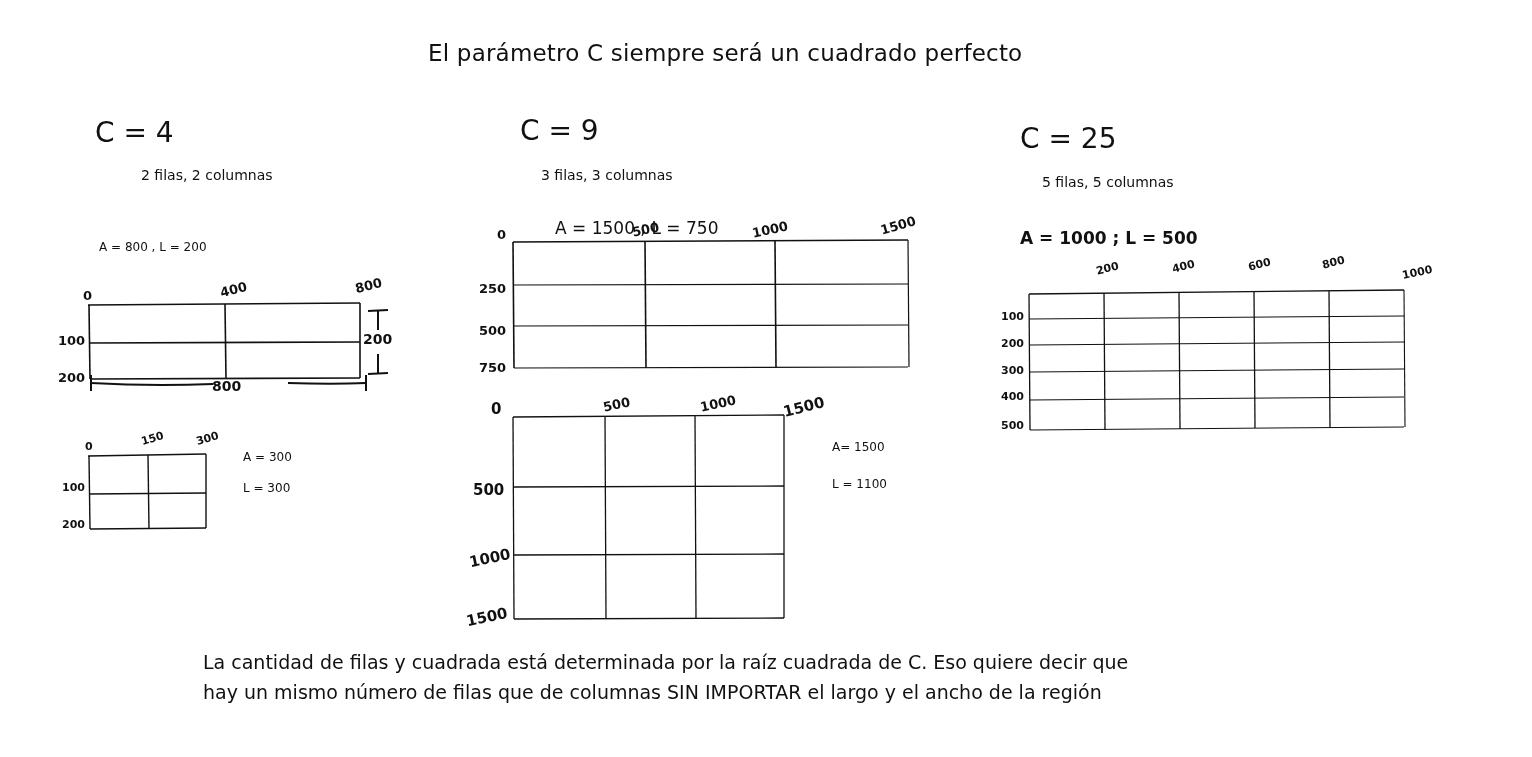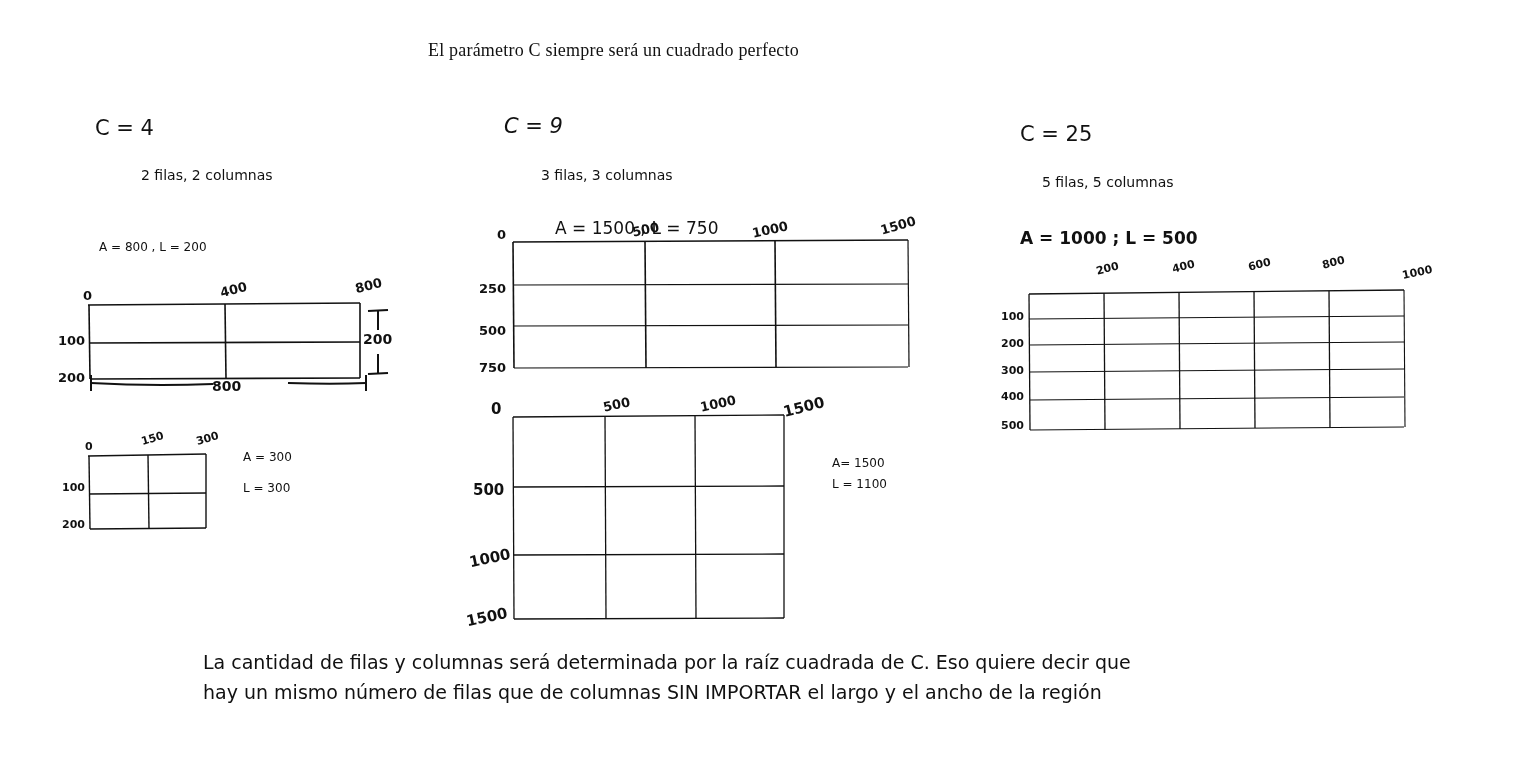--- a/index.html
+++ b/index.html
@@ -11,27 +11,26 @@
     width: 1532px;
     height: 757px;
     position: relative;
     font-family: "DejaVu Sans", sans-serif;
     color: #111111;
     overflow: hidden;
   }
   .abs { position: absolute; }
 
   .title-text {
-    font-size: 18px;
+    font-size: 23px;
     letter-spacing: 0.2px;
     white-space: nowrap;
-    font-family: Liberation Serif, serif;
   }
   .case-title {
-    font-size: 21px;
+    font-size: 28px;
     white-space: nowrap;
   }
   .case-sub {
     font-size: 14px;
     white-space: nowrap;
   }
   .eq-text {
     font-size: 12px;
     white-space: nowrap;
   }
@@ -115,21 +114,21 @@
 </div>
 <div class="abs tick-sm" style="left:85px; top:440px;">0</div>
 <div class="abs tick-sm" style="left:141px; top:432px; transform:rotate(-16deg);">150</div>
 <div class="abs tick-sm" style="left:196px; top:432px; transform:rotate(-16deg);">300</div>
 <div class="abs tick-sm" style="left:62px; top:481px;">100</div>
 <div class="abs tick-sm" style="left:62px; top:518px;">200</div>
 
 <div class="abs eq-text" style="left:243px; top:450px;">A = 300</div>
 <div class="abs eq-text" style="left:243px; top:481px;">L = 300</div>
 
-<div class="abs case-title" style="left:504px; top:114px;font-style:italic;">C = 9</div>
+<div class="abs case-title" style="left:520px; top:114px;">C = 9</div>
 <div class="abs case-sub" style="left:541px; top:167px;">3 filas, 3 columnas</div>
 
 <div class="abs eq-text-sm" style="left:555px; top:218px;">A = 1500 ;  L = 750</div>
 
 <div class="abs" style="left:512px; top:240px;">
   <svg width="400" height="135" viewBox="0 0 400 135">
     <path class="gline" d="M1,2 L396,0" stroke-width="1.6"></path>
     <path class="gline" d="M1,45 L396,44" stroke-width="1.2"></path>
     <path class="gline" d="M2,86 L396,85" stroke-width="1.2"></path>
     <path class="gline" d="M2,128 L396,127" stroke-width="1.2"></path>
@@ -160,21 +159,21 @@
   </svg>
 </div>
 <div class="abs tick" style="left:491px; top:400px; font-size:15px;">0</div>
 <div class="abs tick" style="left:603px; top:397px; transform:rotate(-12deg);">500</div>
 <div class="abs tick" style="left:700px; top:396px; transform:rotate(-12deg);">1000</div>
 <div class="abs tick" style="left:783px; top:398px; transform:rotate(-14deg); font-size:15px;">1500</div>
 <div class="abs tick" style="left:473px; top:481px; font-size:15px;">500</div>
 <div class="abs tick" style="left:469px; top:549px; font-size:15px; transform:rotate(-12deg);">1000</div>
 <div class="abs tick" style="left:466px; top:608px; font-size:15px; transform:rotate(-12deg);">1500</div>
 
-<div class="abs eq-text" style="left:832px; top:440px;margin-top:16px;">A= 1500</div>
+<div class="abs eq-text" style="left:832px; top:440px;">A= 1500</div>
 <div class="abs eq-text" style="left:832px; top:477px;">L = 1100</div>
 
 <div class="abs case-title" style="left:1020px; top:122px;">C = 25</div>
 <div class="abs case-sub" style="left:1042px; top:174px;">5 filas, 5 columnas</div>
 
 <div class="abs eq-text-sm" style="left:1020px; top:228px;font-weight:bold;">A = 1000  ;  L = 500</div>
 
 <div class="abs" style="left:1028px; top:290px;">
   <svg width="390" height="145" viewBox="0 0 390 145">
     <path class="gline" d="M1,4 L376,0" stroke-width="1.3"></path>
@@ -195,14 +194,14 @@
 <div class="abs tick-sm" style="left:1172px; top:260px; transform:rotate(-14deg);">400</div>
 <div class="abs tick-sm" style="left:1248px; top:258px; transform:rotate(-14deg);">600</div>
 <div class="abs tick-sm" style="left:1322px; top:256px; transform:rotate(-14deg);">800</div>
 <div class="abs tick-sm" style="left:1402px; top:266px; transform:rotate(-12deg);">1000</div>
 <div class="abs tick-sm" style="left:1001px; top:310px;">100</div>
 <div class="abs tick-sm" style="left:1001px; top:337px;">200</div>
 <div class="abs tick-sm" style="left:1001px; top:364px;">300</div>
 <div class="abs tick-sm" style="left:1001px; top:390px;">400</div>
 <div class="abs tick-sm" style="left:1001px; top:419px;">500</div>
 
-<div class="abs bottom-text" style="left:203px; top:648px;">La cantidad de filas y columnas será determinada por la raíz cuadrada de C. Eso quiere decir que</div>
+<div class="abs bottom-text" style="left:203px; top:648px;">La cantidad de filas y cuadrada está determinada por la raíz cuadrada de C. Eso quiere decir que</div>
 <div class="abs bottom-text" style="left:203px; top:678px;">hay un mismo número de filas que de columnas SIN IMPORTAR el largo y el ancho de la región</div>
 
 </body></html>

